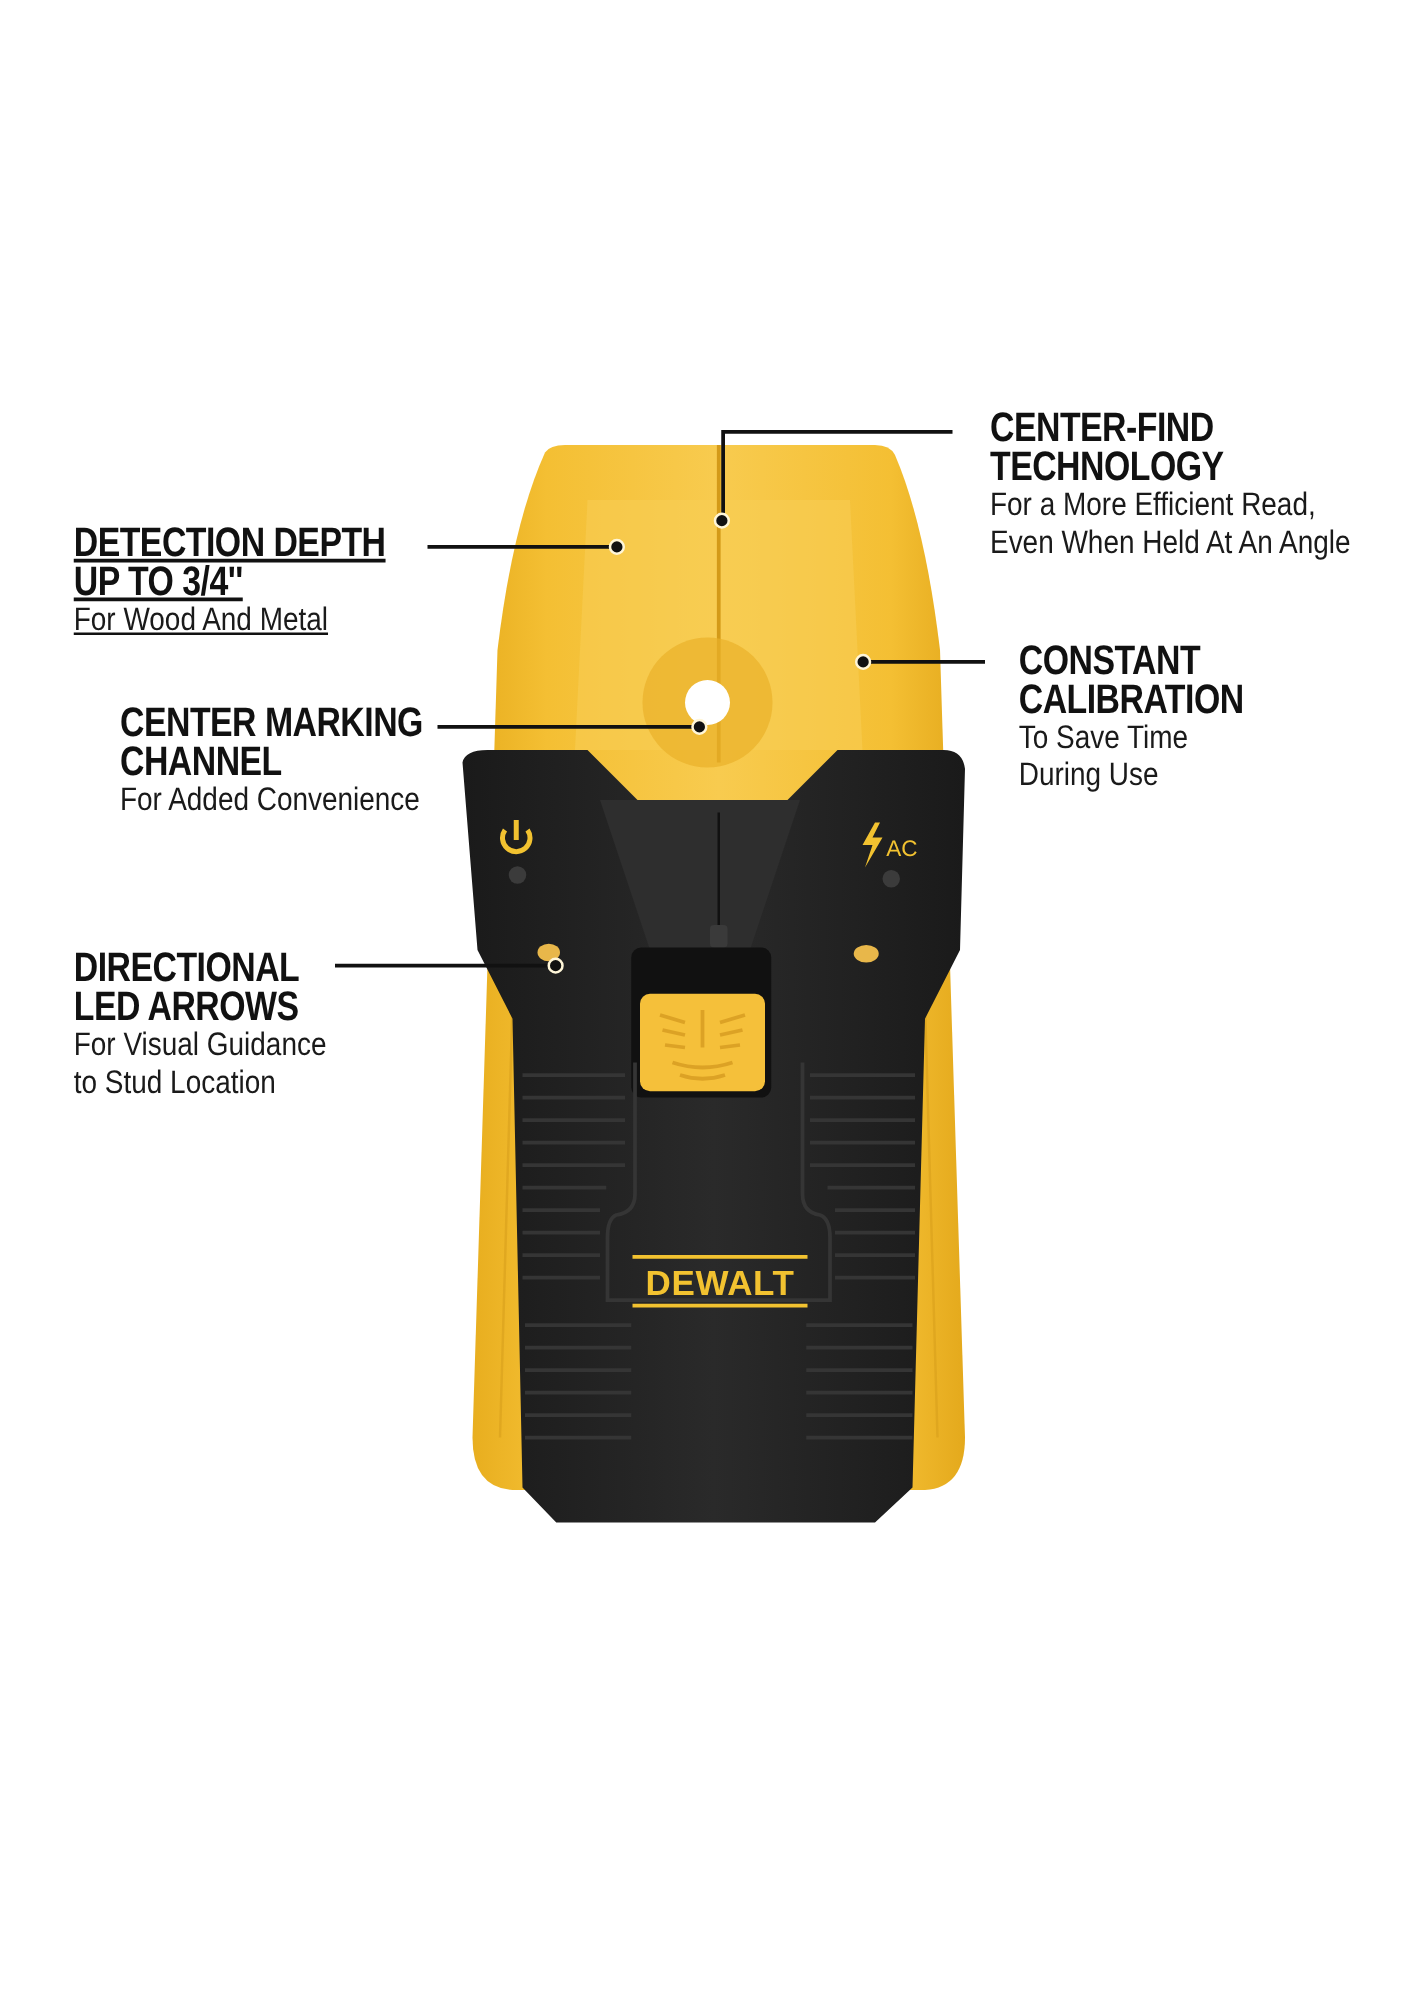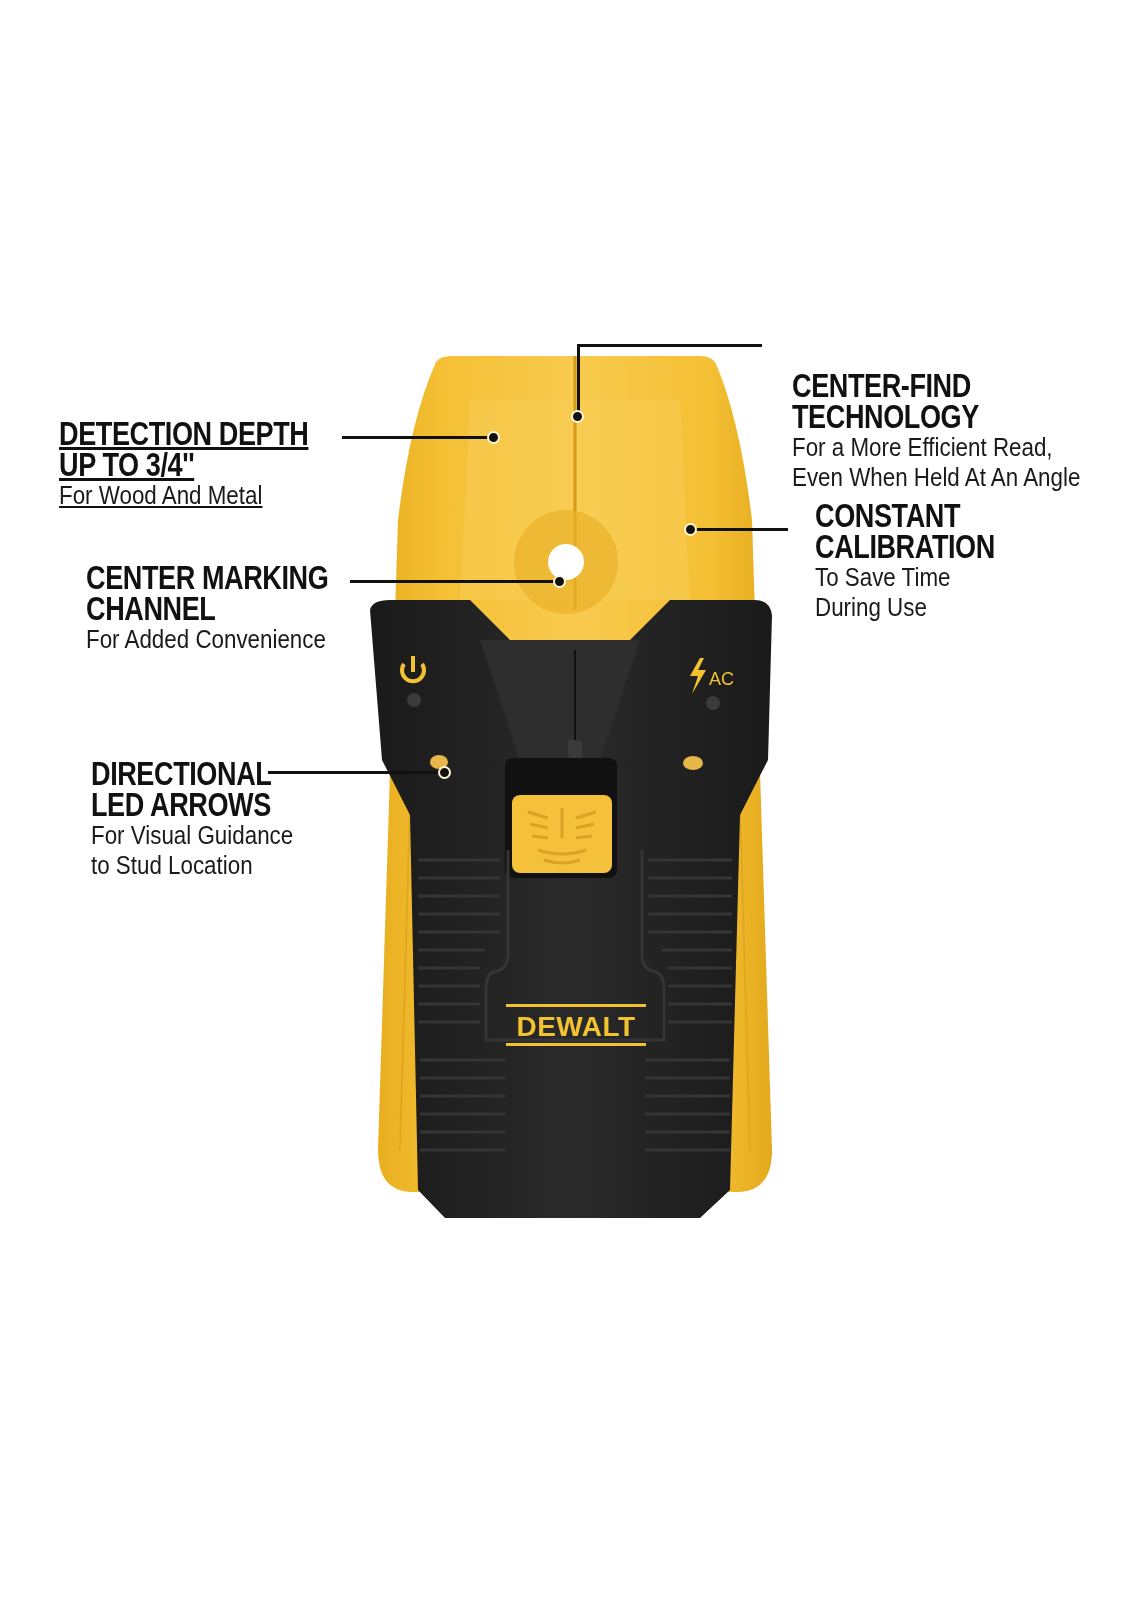--- a/index.html
+++ b/index.html
@@ -135,40 +135,40 @@
 
   <div class="leader" style="left:690px;top:528px;width:98px;"></div>
   <div class="dot" style="left:684px;top:523px;"></div>
 
   <div class="callout" style="left:59px;top:418px;text-decoration:underline;">
     <div class="title">DETECTION DEPTH</div>
     <div class="title">UP TO 3/4''</div>
     <div class="sub">For Wood And Metal</div>
   </div>
 
-  <div class="callout" style="left:86px;top:562px;">
+  <div class="callout" style="left:96px;top:562px;">
     <div class="title">CENTER MARKING</div>
     <div class="title">CHANNEL</div>
     <div class="sub">For Added Convenience</div>
   </div>
 
-  <div class="callout" style="left:59px;top:758px;margin-left:32px;">
+  <div class="callout" style="left:59px;top:758px;">
     <div class="title">DIRECTIONAL</div>
     <div class="title">LED ARROWS</div>
     <div class="sub">For Visual Guidance</div>
     <div class="sub">to Stud Location</div>
   </div>
 
-  <div class="callout" style="left:792px;top:326px;margin-top:44px;">
+  <div class="callout" style="left:792px;top:326px;">
     <div class="title">CENTER-FIND</div>
     <div class="title">TECHNOLOGY</div>
     <div class="sub">For a More Efficient Read,</div>
     <div class="sub">Even When Held At An Angle</div>
   </div>
 
-  <div class="callout" style="left:815px;top:500px;">
+  <div class="callout" style="left:815px;top:512px;">
     <div class="title">CONSTANT</div>
     <div class="title">CALIBRATION</div>
     <div class="sub">To Save Time</div>
     <div class="sub">During Use</div>
   </div>
 
 </div>
 
 </body></html>

